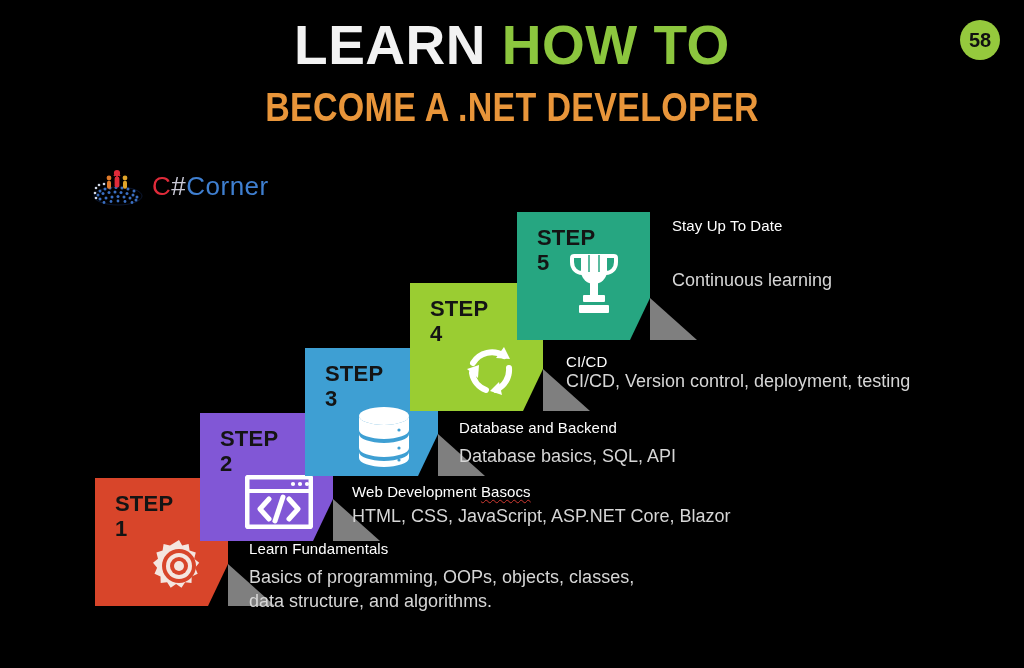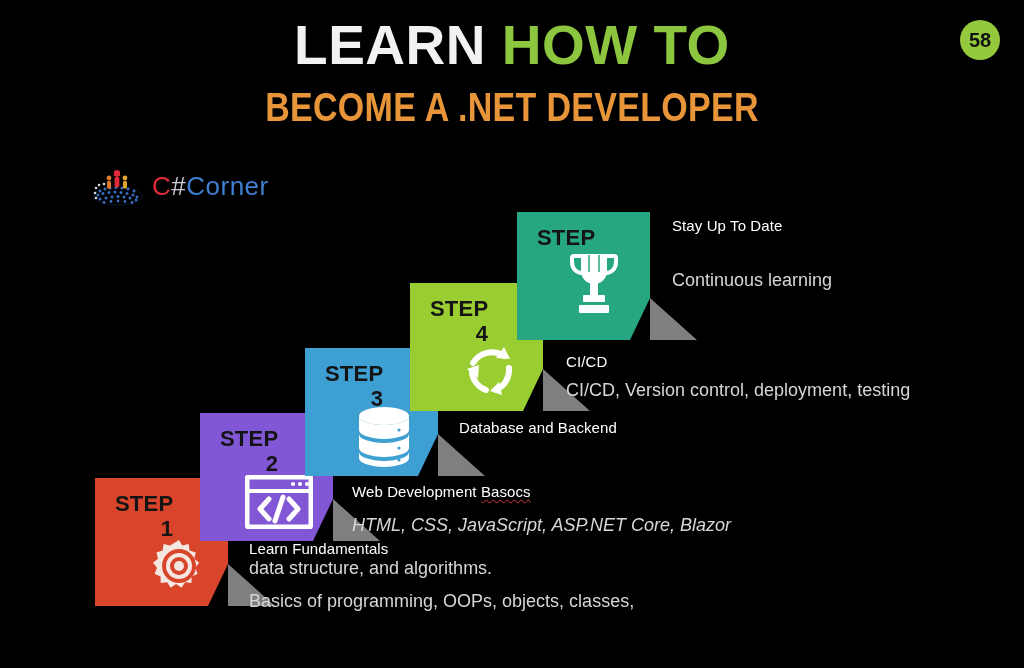--- a/index.html
+++ b/index.html
@@ -36,21 +36,21 @@
 
   
   #logo{position:absolute;left:92px;top:166px;display:flex;align-items:center;gap:8px;text-decoration:underline;}
   #logo-mark{width:52px;height:40px;position:relative;flex:none;}
   #logo-text{font-size:26px;letter-spacing:0.5px;font-weight:400;}
   #logo-text .c{color:#e02b3a;}
   #logo-text .h{color:#c9c9d6;}
   #logo-text .n{color:#3f7fd0;}
 
   
-  .step-box{position:absolute;text-align:right;}
+  .step-box{position:absolute;}
   .step-shape{position:absolute;inset:0;}
   .step-label{
     position:absolute;left:20px;top:14px;color:#141414;
     font-size:22px;font-weight:bold;line-height:1.12;letter-spacing:0.2px;
   }
   .step-num{display:block;}
   .step-icon{position:absolute;}
 
   
   .desc{position:absolute;}
@@ -157,22 +157,22 @@
         </g>
         <circle cx="28" cy="28" r="17" fill="#d8452a"></circle>
         <circle cx="28" cy="28" r="13" fill="#f4e6e0"></circle>
         <circle cx="28" cy="28" r="9" fill="#d8452a"></circle>
         <circle cx="28" cy="28" r="5" fill="#f4e6e0"></circle>
       </svg>
     </div>
   </div>
   <div class="desc" style="left:249px;top:540px;">
     <div class="desc-head">Learn Fundamentals</div>
+    <div class="desc-body" style="margin-top:9px;">Basics of programming, OOPs, objects, classes,</div>
     <div class="desc-body">data structure, and algorithms.</div>
-    <div class="desc-body" style="margin-top:9px;">Basics of programming, OOPs, objects, classes,</div>
   </div>
 
   <div class="step-box" style="left:200px;top:413px;width:180px;height:128px;">
     <svg class="step-shape" width="180" height="128" viewBox="0 0 180 128">
       <polygon points="133,86 180,128 133,128" fill="#7f7f7f"></polygon>
       <polygon points="0,0 133,0 133,86 113,128 0,128" fill="#8157d6"></polygon>
     </svg>
     <div class="step-label">
       <span>STEP</span>
       <span class="step-num">2</span>
@@ -185,21 +185,21 @@
         <circle cx="55" cy="9" r="2.1" fill="#ffffff"></circle>
         <circle cx="62" cy="9" r="2.1" fill="#ffffff"></circle>
         <path d="M24 24 L15 34 L24 44" fill="none" stroke="#ffffff" stroke-width="5" stroke-linecap="round" stroke-linejoin="round"></path>
         <path d="M44 24 L53 34 L44 44" fill="none" stroke="#ffffff" stroke-width="5" stroke-linecap="round" stroke-linejoin="round"></path>
         <line x1="38" y1="22" x2="30" y2="46" stroke="#ffffff" stroke-width="5" stroke-linecap="round"></line>
       </svg>
     </div>
   </div>
   <div class="desc" style="left:352px;top:483px;">
     <div class="desc-head"><span>Web Development </span><span class="misspell">Basocs</span></div>
-    <div class="desc-body" style="margin-top:14px;font-style:italic;">HTML, CSS, JavaScript, ASP.NET Core, Blazor</div>
+    <div class="desc-body" style="margin-top:5px;">HTML, CSS, JavaScript, ASP.NET Core, Blazor</div>
   </div>
 
   <div class="step-box" style="left:305px;top:348px;width:180px;height:128px;">
     <svg class="step-shape" width="180" height="128" viewBox="0 0 180 128">
       <polygon points="133,86 180,128 133,128" fill="#7f7f7f"></polygon>
       <polygon points="0,0 133,0 133,86 113,128 0,128" fill="#3e9fd3"></polygon>
     </svg>
     <div class="step-label">
       <span>STEP</span>
       <span class="step-num">3</span>
@@ -211,20 +211,21 @@
         <path d="M4 29 v14 a25 9 0 0 0 50 0 v-14 a25 9 0 0 1 -50 0 z"></path>
         <path d="M4 47 v6 a25 9 0 0 0 50 0 v-6 a25 9 0 0 1 -50 0 z"></path>
         <circle cx="44" cy="25" r="1.6" fill="#3e9fd3"></circle>
         <circle cx="44" cy="43" r="1.6" fill="#3e9fd3"></circle>
         <circle cx="44" cy="55" r="1.6" fill="#3e9fd3"></circle>
       </svg>
     </div>
   </div>
   <div class="desc" style="left:459px;top:419px;">
     <div class="desc-head">Database and Backend</div>
+    <div class="desc-body" style="margin-top:9px;">Database basics, SQL, API</div>
   </div>
 
   <div class="step-box" style="left:410px;top:283px;width:180px;height:128px;">
     <svg class="step-shape" width="180" height="128" viewBox="0 0 180 128">
       <polygon points="133,86 180,128 133,128" fill="#7f7f7f"></polygon>
       <polygon points="0,0 133,0 133,86 113,128 0,128" fill="#9acd32"></polygon>
     </svg>
     <div class="step-label">
       <span>STEP</span>
       <span class="step-num">4</span>
@@ -235,21 +236,21 @@
         <path d="M49 27 A22 22 0 0 1 36 49"></path>
         <path d="M26 49 A22 22 0 0 1 12 32"></path>
         <polygon points="44,6 50,18 36,17" fill="#ffffff" stroke="none"></polygon>
         <polygon points="42,54 30,50 39,41" fill="#ffffff" stroke="none"></polygon>
         <polygon points="7,28 19,24 18,37" fill="#ffffff" stroke="none"></polygon>
       </svg>
     </div>
   </div>
   <div class="desc" style="left:566px;top:353px;">
     <div class="desc-head">CI/CD</div>
-    <div class="desc-body" style="margin-top:9px;">CI/CD, Version control, deployment, testing</div>
+    <div class="desc-body" style="">CI/CD, Version control, deployment, testing</div>
   </div>
 
   <div class="step-box" style="left:517px;top:212px;width:180px;height:128px;">
     <svg class="step-shape" width="180" height="128" viewBox="0 0 180 128">
       <polygon points="133,86 180,128 133,128" fill="#7f7f7f"></polygon>
       <polygon points="0,0 133,0 133,86 113,128 0,128" fill="#26a681"></polygon>
     </svg>
     <div class="step-label">
       <span>STEP</span>
       <span class="step-num">5</span>

